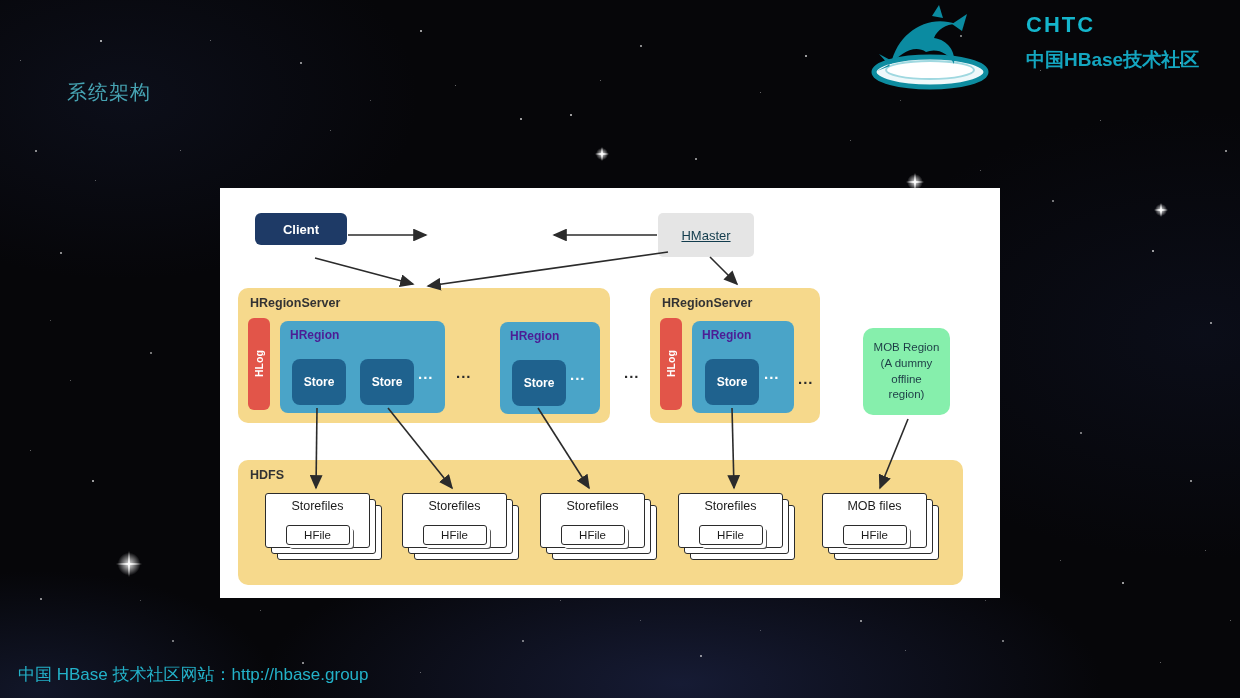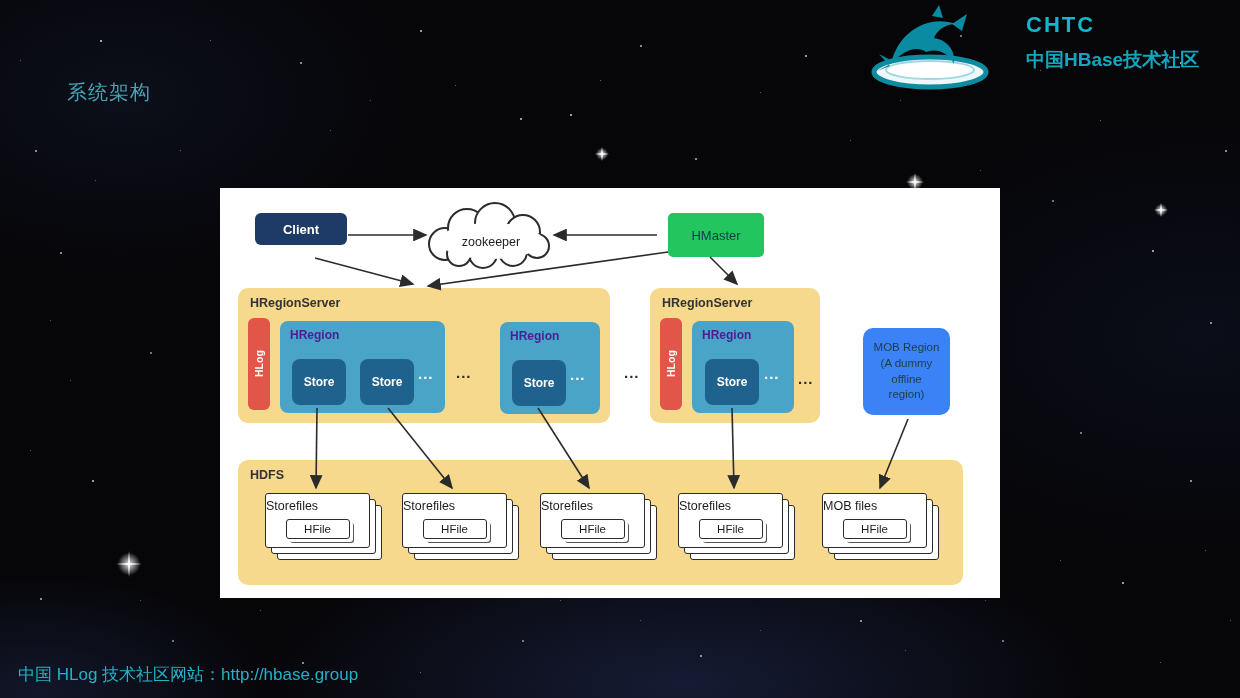--- a/index.html
+++ b/index.html
@@ -62,45 +62,45 @@
   .brand-name { font-size:22px; font-weight:700; color:#14b6cc; letter-spacing:2px; }
   .brand-sub { font-size:19px; font-weight:700; color:#14a6c0; margin-top:9px; white-space:nowrap; }
   .logo-mark { position:absolute; left:866px; top:2px; }
   .footer { position:absolute; left:18px; bottom:12px; font-size:17px; color:#23b2c9; cursor:pointer; }
 
   
   .panel { position:absolute; left:220px; top:188px; width:780px; height:410px; background:#fff; }
   .node { position:absolute; display:flex; align-items:center; justify-content:center; }
   .client { left:35px; top:25px; width:92px; height:32px; background:#1e3a66; border-radius:6px;
             color:#fff; font-weight:700; font-size:13px; }
-  .hmaster { left:448px; top:25px; width:96px; height:44px; background:#22c55e; border-radius:5px;
-             color:#123c4d; font-size:13px; font-weight:500; }
+  .hmaster { left:438px; top:25px; width:96px; height:44px; background:#e5e5e5; border-radius:5px;
+             color:#123c4d; font-size:13px; font-weight:500;text-decoration:underline; }
   .cloud { position:absolute; left:195px; top:8px; }
   .server { position:absolute; background:#f6d98c; border-radius:10px; }
   .server-label { position:absolute; top:8px; left:12px; font-size:12.5px; font-weight:700; color:#333; }
   .hlog { position:absolute; width:22px; height:92px; background:#e25549; border-radius:6px;
           color:#fff; font-size:10.5px; font-weight:700; display:flex; align-items:center; justify-content:center;
           writing-mode:vertical-rl; transform:rotate(180deg); }
   .region { position:absolute; background:#4aa4c8; border-radius:8px; }
   .region-label { position:absolute; top:7px; left:10px; font-size:12px; font-weight:700; color:#4c1d95; }
   .store { position:absolute; width:54px; height:46px; background:#1f628e; border-radius:8px;
            color:#fff; font-weight:700; font-size:12px; display:flex; align-items:center; justify-content:center; }
   .ellipsis { position:absolute; font-weight:700; font-size:15px; letter-spacing:1px; }
   .ellipsis.dark { color:#2b2b2b; }
   .ellipsis.white { color:#fff; }
-  .mob { left:643px; top:140px; width:87px; height:87px; background:#3b82f6; border-radius:10px;
+  .mob { left:643px; top:140px; width:87px; height:87px; background:#86efac; border-radius:10px;
          color:#1d3d46; font-size:11.5px; text-align:center; white-space:pre-line; line-height:1.35; padding:4px; }
   .hdfs { position:absolute; left:18px; top:272px; width:725px; height:125px; background:#f6d98c; border-radius:10px; }
   .hdfs-label { position:absolute; top:8px; left:12px; font-size:12.5px; font-weight:700; color:#333; }
 
   .stack { position:absolute; width:117px; height:67px; }
   .layer { position:absolute; width:105px; height:55px; background:#fff; border:1.6px solid #2b2b2b; border-radius:3px; }
   .l3 { left:12px; top:12px; } .l2 { left:6px; top:6px; } .front { left:0; top:0; }
-  .stack-title { text-align:left; font-size:12.5px; color:#1c1c1c; margin-top:5px; }
-  .hfile { width:64px; height:20px; border:1.5px solid #2b2b2b; border-radius:3px; margin:6px auto 0;
+  .stack-title { text-align:center; font-size:12.5px; color:#1c1c1c; margin-top:5px; }
+  .hfile { width:64px; height:20px; border:1.5px solid #2b2b2b; border-radius:3px; margin:12px auto 0;
            display:flex; align-items:center; justify-content:center; font-size:11.5px; color:#1c1c1c;
            background:#fff; box-shadow:3px 3px 0 #fff, 4px 4px 0 #555; }
   .arrows { position:absolute; left:0; top:0; pointer-events:none; z-index:20; }
 </style>
 </head>
 <body>
 
 <div class="slide">
 
   <div class="stars s1"></div>
@@ -124,36 +124,20 @@
   </div>
   <div class="brand">
     <div class="brand-name">CHTC</div>
     <div class="brand-sub">中国HBase技术社区</div>
   </div>
 
   <div class="panel">
 
     <div class="node client">Client</div>
 
-    <div class="cloud">
-      <svg width="150" height="78" viewBox="0 0 150 78">
-        <g fill="#ffffff" stroke="#2b2b2b" stroke-width="2">
-          <circle cx="30" cy="48" r="16"></circle>
-            <circle cx="52" cy="32" r="19"></circle>
-          <circle cx="80" cy="27" r="20"></circle>
-            <circle cx="108" cy="36" r="17"></circle>
-          <circle cx="122" cy="50" r="12"></circle>
-            <circle cx="98" cy="56" r="14"></circle>
-          <circle cx="68" cy="58" r="14"></circle>
-            <circle cx="44" cy="58" r="12"></circle>
-        </g>
-        <ellipse cx="76" cy="45" rx="52" ry="18" fill="#ffffff"></ellipse>
-        <text x="76" y="50" text-anchor="middle" font-size="12.5" fill="#222222">zookeeper</text>
-      </svg>
-    </div>
 
     <div class="node hmaster">HMaster</div>
 
     <div class="server" style="left:18px; top:100px; width:372px; height:135px;">
       <div class="server-label">HRegionServer</div>
       <div class="hlog" style="left:10px; top:30px;">HLog</div>
       <div class="region" style="left:42px; top:33px; width:165px; height:92px;">
         <div class="region-label">HRegion</div>
         <div class="store" style="left:12px; top:38px;">Store</div>
         <div class="store" style="left:80px; top:38px;">Store</div>
@@ -244,14 +228,14 @@
         <line x1="490" y1="69" x2="517" y2="96" marker-end="url(#ah)"></line>
         <line x1="97" y1="220" x2="96" y2="300" marker-end="url(#ah)"></line>
         <line x1="168" y1="220" x2="232" y2="300" marker-end="url(#ah)"></line>
         <line x1="318" y1="220" x2="369" y2="300" marker-end="url(#ah)"></line>
         <line x1="512" y1="220" x2="514" y2="300" marker-end="url(#ah)"></line>
         <line x1="688" y1="231" x2="660" y2="300" marker-end="url(#ah)"></line>
       </g>
     </svg>
   </div>
 
-  <div class="footer">中国 HLog 技术社区网站：http://hbase.group</div>
+  <div class="footer">中国 HBase 技术社区网站：http://hbase.group</div>
 </div>
 
 </body></html>

